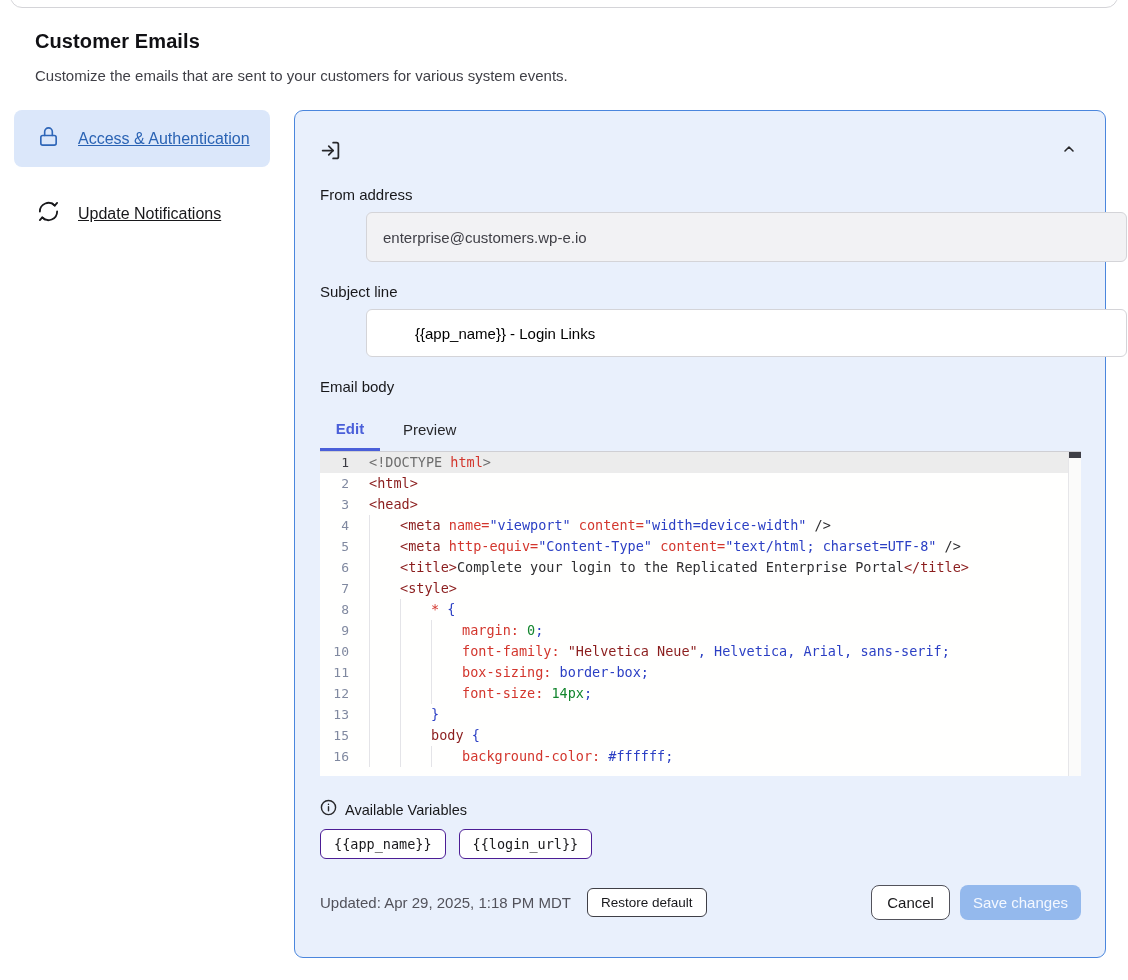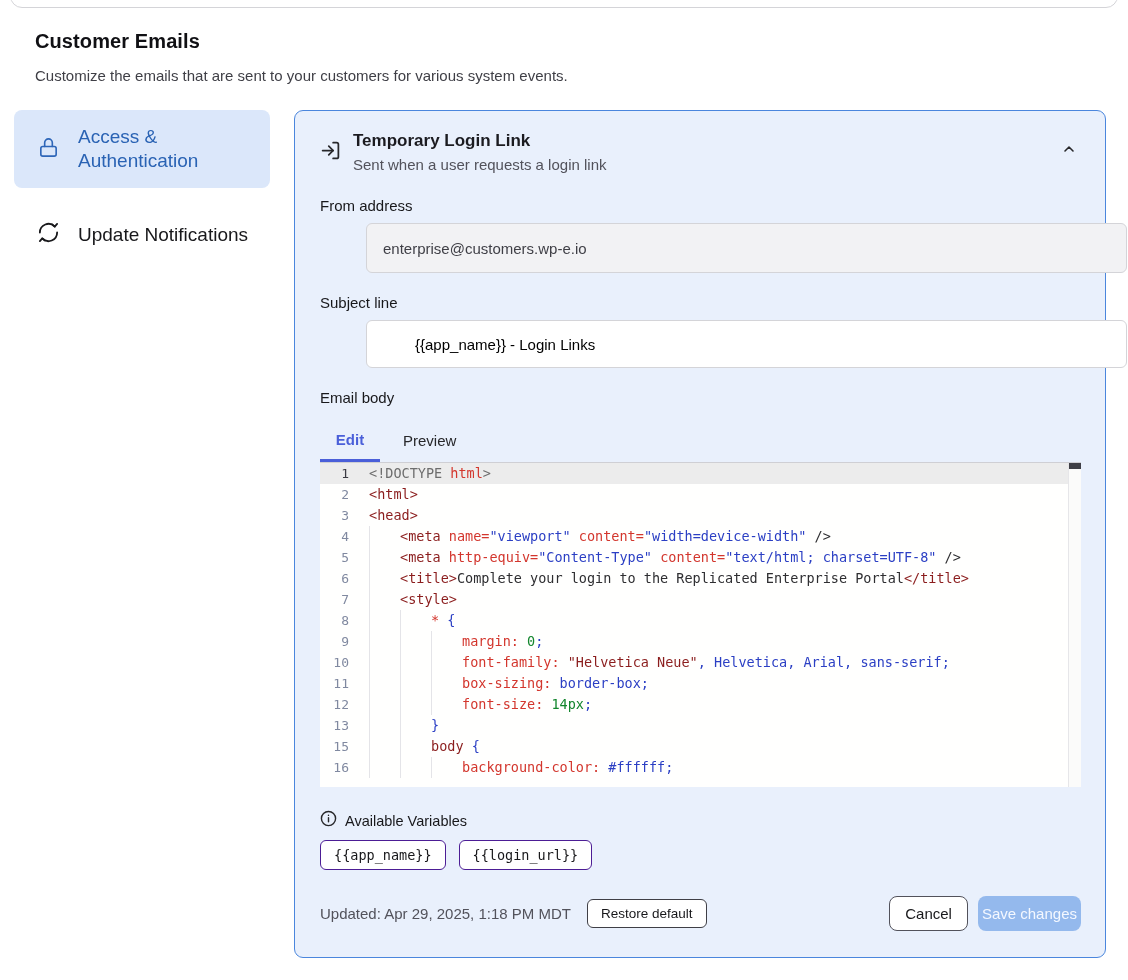--- a/index.html
+++ b/index.html
@@ -8,21 +8,21 @@
   
   .top-card-edge { position:absolute; left:10px; right:10px; top:-16px; height:24px; border:1px solid #d4d4d8; border-radius:12px; background:#fff; }
 
   .page-head { position:absolute; left:35px; top:30px; width:900px; }
   .page-head h1 { font-size:20px; font-weight:700; color:#101014; letter-spacing:.1px; }
   .page-head p { margin-top:14px; font-size:15px; color:#3f3f46; }
 
   
   .sidebar { position:absolute; left:14px; top:110px; width:256px; }
   .side-item { display:flex; align-items:center; gap:18px; padding:15px 14px 15px 23px; border-radius:8px; cursor:pointer; }
-  .side-item .lbl { font-size:19px; font-weight:500; line-height:24px; color:#18181b; }
+  .side-item .lbl { font-size:16px; font-weight:500; line-height:24px; color:#18181b;text-decoration:underline; }
   .side-item.active { background:var(--active_item_bg); }
   .side-item.active .lbl { color:var(--active_item_text); }
   .side-item + .side-item { margin-top:18px; }
   .side-item svg { flex:0 0 auto; }
 
   
   .panel { position:absolute; left:294px; top:110px; width:812px; height:848px; background:var(--panel_bg); border:1px solid var(--panel_border); border-radius:9px; padding:16px 24px 20px 25px; }
 
   .panel-head { display:flex; align-items:flex-start; }
   .panel-head .hicon { margin-top:13px; }
@@ -64,21 +64,21 @@
   .vars-head .vlabel { font-size:14.5px; color:#18181b; }
   .chips { display:flex; gap:13px; margin-top:9px; }
   .chip { background:#fff; border:1px solid #4c1d95; border-radius:6px; padding:6px 13px; font-family:"DejaVu Sans Mono","Liberation Mono", monospace; font-size:13.5px; color:#18181b; cursor:pointer; }
 
   
   .foot { display:flex; align-items:center; margin-top:26px;justify-content:space-between; }
   .updated { font-size:15px; color:#52525b; }
   .btn-restore { margin-left:16px; background:#fff; border:1px solid #3f3f46; border-radius:6px; padding:6px 13px; font-size:13.5px; color:#18181b; cursor:pointer; font-family:"Liberation Sans", sans-serif; }
   .foot-right { margin-left:auto; display:flex; gap:10px; }
   .btn-cancel { background:#fff; border:1px solid #52525b; border-radius:8px; padding:8px 15px; font-size:15px; color:#18181b; cursor:pointer; font-family:"Liberation Sans", sans-serif; }
-  .btn-save { background:var(--save_disabled_bg); border:none; border-radius:8px; padding:9px 4px; font-size:15px; color:#f4f8ff; cursor:default; font-family:"Liberation Sans", sans-serif; }
+  .btn-save { background:var(--save_disabled_bg); border:none; border-radius:8px; padding:9px 13px; font-size:15px; color:#f4f8ff; cursor:default; font-family:"Liberation Sans", sans-serif; }
 </style>
 </head>
 <body>
 
 <div class="top-card-edge"></div>
 
 <div class="page-head">
   <h1>Customer Emails</h1>
   <p>Customize the emails that are sent to your customers for various system events.</p>
 </div>
@@ -108,24 +108,20 @@
 
 <section class="panel">
 
   <div class="panel-head">
     <span class="hicon">
       <svg width="21" height="21" viewBox="0 0 24 24" fill="none" stroke="#27272a" stroke-width="2" stroke-linecap="round" stroke-linejoin="round">
           <path d="M15 3h4a2 2 0 0 1 2 2v14a2 2 0 0 1-2 2h-4"></path>
           <polyline points="10 17 15 12 10 7"></polyline>
           <line x1="15" y1="12" x2="3" y2="12"></line>
         </svg>
-    </span>
-    <span class="htext">
-      <div class="title">Temporary Login Link</div>
-      <div class="sub">Sent when a user requests a login link</div>
     </span>
     <button class="collapse-btn">
       <span>
         <svg width="16" height="16" viewBox="0 0 24 24" fill="none" stroke="#27272a" stroke-width="2.4" stroke-linecap="round" stroke-linejoin="round">
             <polyline points="6 15 12 9 18 15"></polyline>
           </svg>
       </span>
     </button>
   </div>
 

